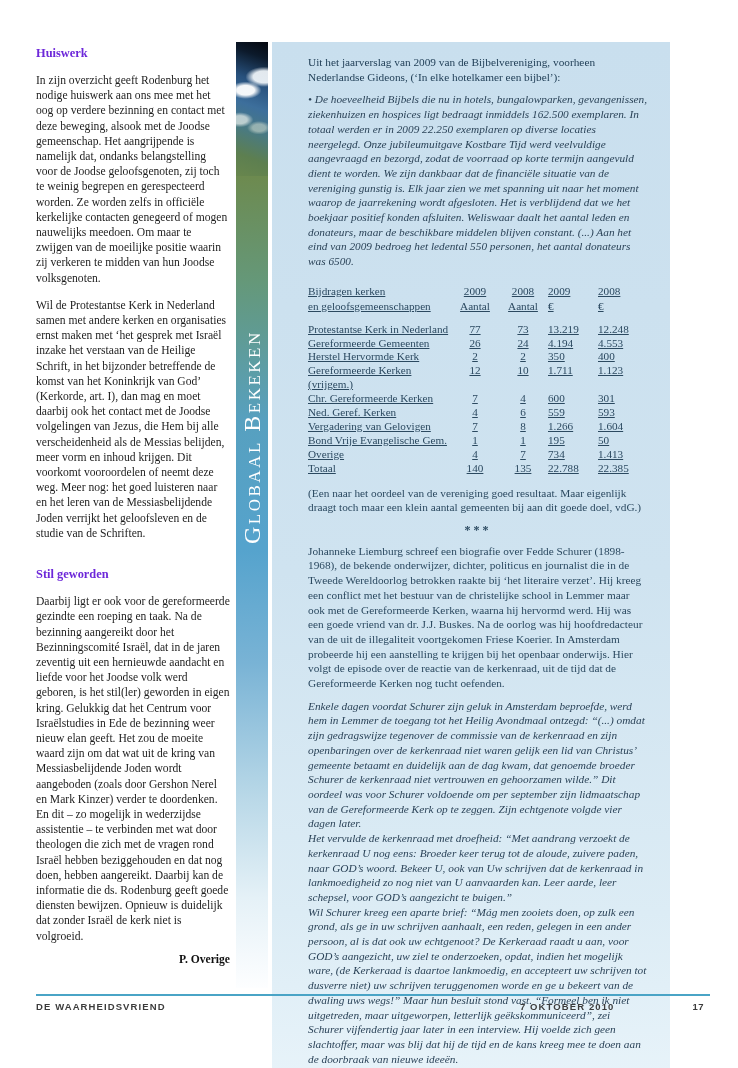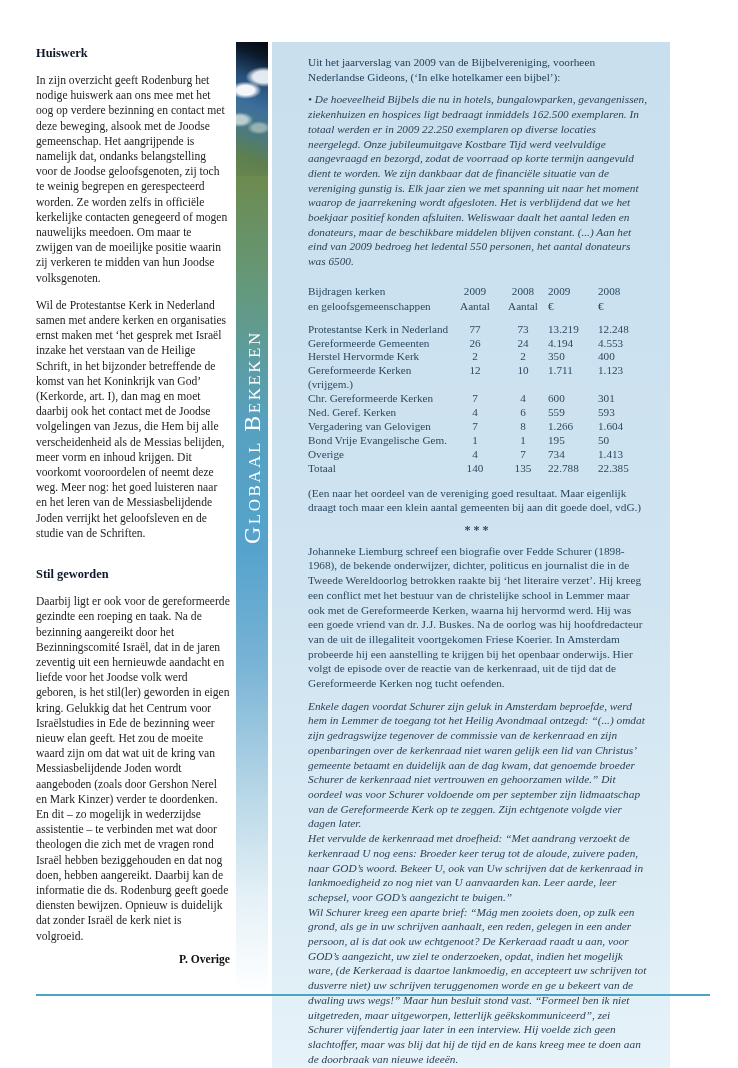--- a/index.html
+++ b/index.html
@@ -2,21 +2,21 @@
 <html><head>
 <meta charset="utf-8">
 <style>
   html,body{margin:0;padding:0;background:#e9e9e9;}
   .page{position:relative;width:738px;height:1068px;background:#ffffff;outline:1px solid #d8d8d8;
         font-family:"Liberation Serif",serif;overflow:hidden;}
 
   
   .left-col{position:absolute;left:36px;top:46px;width:194px;color:#1d1d1d;
             font-size:11.6px;line-height:15.2px;text-align:left;}
-  .left-col h3{font-size:12.4px;line-height:15px;margin:0 0 3px 0;color:#0f172a;}
+  .left-col h3{font-size:12.4px;line-height:15px;margin:0 0 3px 0;color:#6d28d9;}
   .left-col h3.gap{margin-top:26px;}
   .left-col p{margin:12px 0 0 0;}
   .left-col p.sp{margin-bottom:0px;}
   .author{font-weight:bold;text-align:right;margin-top:8px !important;color:#111;}
 
   
   .strip{position:absolute;left:236px;top:42px;width:32px;height:946px;}
   .globe{position:absolute;top:0;left:0;width:32px;height:134px;
     background:
       radial-gradient(ellipse 22px 12px at 30% 36%, rgba(255,255,255,0.95) 0 40%, rgba(255,255,255,0) 72%),
@@ -41,21 +41,21 @@
   .panel p{margin:0 0 8px 0;}
   .panel p.np{margin-bottom:0;}
   .panel .intro{color:#234159;}
   .panel .italic{font-style:italic;color:#2b4358;}
   .sep{ text-align:center;letter-spacing:3px;font-weight:bold;color:#2b4960;
         margin:4px 0 6px 0;font-size:12px;}
   .sig{text-align:right;margin-top:2px !important;}
 
   
   .ctable{display:grid;grid-template-columns:1fr 46px 46px 48px 50px;
-          column-gap:2px;margin:16px 0 10px 0;font-size:11.2px;line-height:13.9px;color:#2b4960;}
+          column-gap:2px;margin:16px 0 10px 0;font-size:11.2px;line-height:13.9px;color:#2b4960;text-decoration:underline;}
   .ctable .hc{padding-bottom:1px;}
   .ctable .hdr-gap{height:8px;grid-column:1 / -1;}
   .ct-c{text-align:center;}
   .ct-l{text-align:left;}
 
   
   .footer-line{position:absolute;left:36px;right:28px;top:994px;border-top:2px solid #4aa4c6;}
   .footer{position:absolute;left:36px;right:34px;top:1001px;height:14px;
     font-family:"Liberation Sans",sans-serif;font-size:9.5px;letter-spacing:1.1px;
     color:#3c3c3c;font-weight:bold;}
@@ -167,14 +167,19 @@
     <p>(Een naar het oordeel van de vereniging goed resultaat. Maar eigenlijk draagt toch maar een klein aantal gemeenten bij aan dit goede doel, vdG.)</p>
     <div class="sep">***</div>
     <p>Johanneke Liemburg schreef een biografie over Fedde Schurer (1898-1968), de bekende onderwijzer, dichter, politicus en journalist die in de Tweede Wereldoorlog betrokken raakte bij ‘het literaire verzet’. Hij kreeg een conflict met het bestuur van de christelijke school in Lemmer maar ook met de Gereformeerde Kerken, waarna hij hervormd werd. Hij was een goede vriend van dr. J.J. Buskes. Na de oorlog was hij hoofdredacteur van de uit de illegaliteit voortgekomen Friese Koerier. In Amsterdam probeerde hij een aanstelling te krijgen bij het openbaar onderwijs. Hier volgt de episode over de reactie van de kerkenraad, uit de tijd dat de Gereformeerde Kerken nog tucht oefenden.</p>
     <p class="italic np">Enkele dagen voordat Schurer zijn geluk in Amsterdam beproefde, werd hem in Lemmer de toegang tot het Heilig Avondmaal ontzegd: “(...) omdat zijn gedragswijze tegenover de commissie van de kerkenraad en zijn openbaringen over de kerkenraad niet waren gelijk een lid van Christus’ gemeente betaamt en duidelijk aan de dag kwam, dat genoemde broeder Schurer de kerkenraad niet vertrouwen en gehoorzamen wilde.” Dit oordeel was voor Schurer voldoende om per september zijn lidmaatschap van de Gereformeerde Kerk op te zeggen. Zijn echtgenote volgde vier dagen later.</p>
     <p class="italic np">Het vervulde de kerkenraad met droefheid: “Met aandrang verzoekt de kerkenraad U nog eens: Broeder keer terug tot de aloude, zuivere paden, naar GOD’s woord. Bekeer U, ook van Uw schrijven dat de kerkenraad in lankmoedigheid zo nog niet van U aanvaarden kan. Leer aarde, leer schepsel, voor GOD’s aangezicht te buigen.”</p>
     <p class="italic np">Wil Schurer kreeg een aparte brief: “Mág men zooiets doen, op zulk een grond, als ge in uw schrijven aanhaalt, een reden, gelegen in een ander persoon, al is dat ook uw echtgenoot? De Kerkeraad raadt u aan, voor GOD’s aangezicht, uw ziel te onderzoeken, opdat, indien het mogelijk ware, (de Kerkeraad is daartoe lankmoedig, en accepteert uw schrijven tot dusverre niet) uw schrijven teruggenomen worde en ge u bekeert van de dwaling uws wegs!” Maar hun besluit stond vast. “Formeel ben ik niet uitgetreden, maar uitgeworpen, letterlijk geëkskommuniceerd”, zei Schurer vijfendertig jaar later in een interview. Hij voelde zich geen slachtoffer, maar was blij dat hij de tijd en de kans kreeg mee te doen aan de doorbraak van nieuwe ideeën.</p>
     <p class="sig">v.d.G.</p>
   </div>
 
   <div class="footer-line"></div>
+  <div class="footer">
+    <span class="mag">DE WAARHEIDSVRIEND</span>
+    <span class="date">7 OKTOBER 2010</span>
+    <span class="pnum">17</span>
+  </div>
 
 </div>
 
 </body></html>

